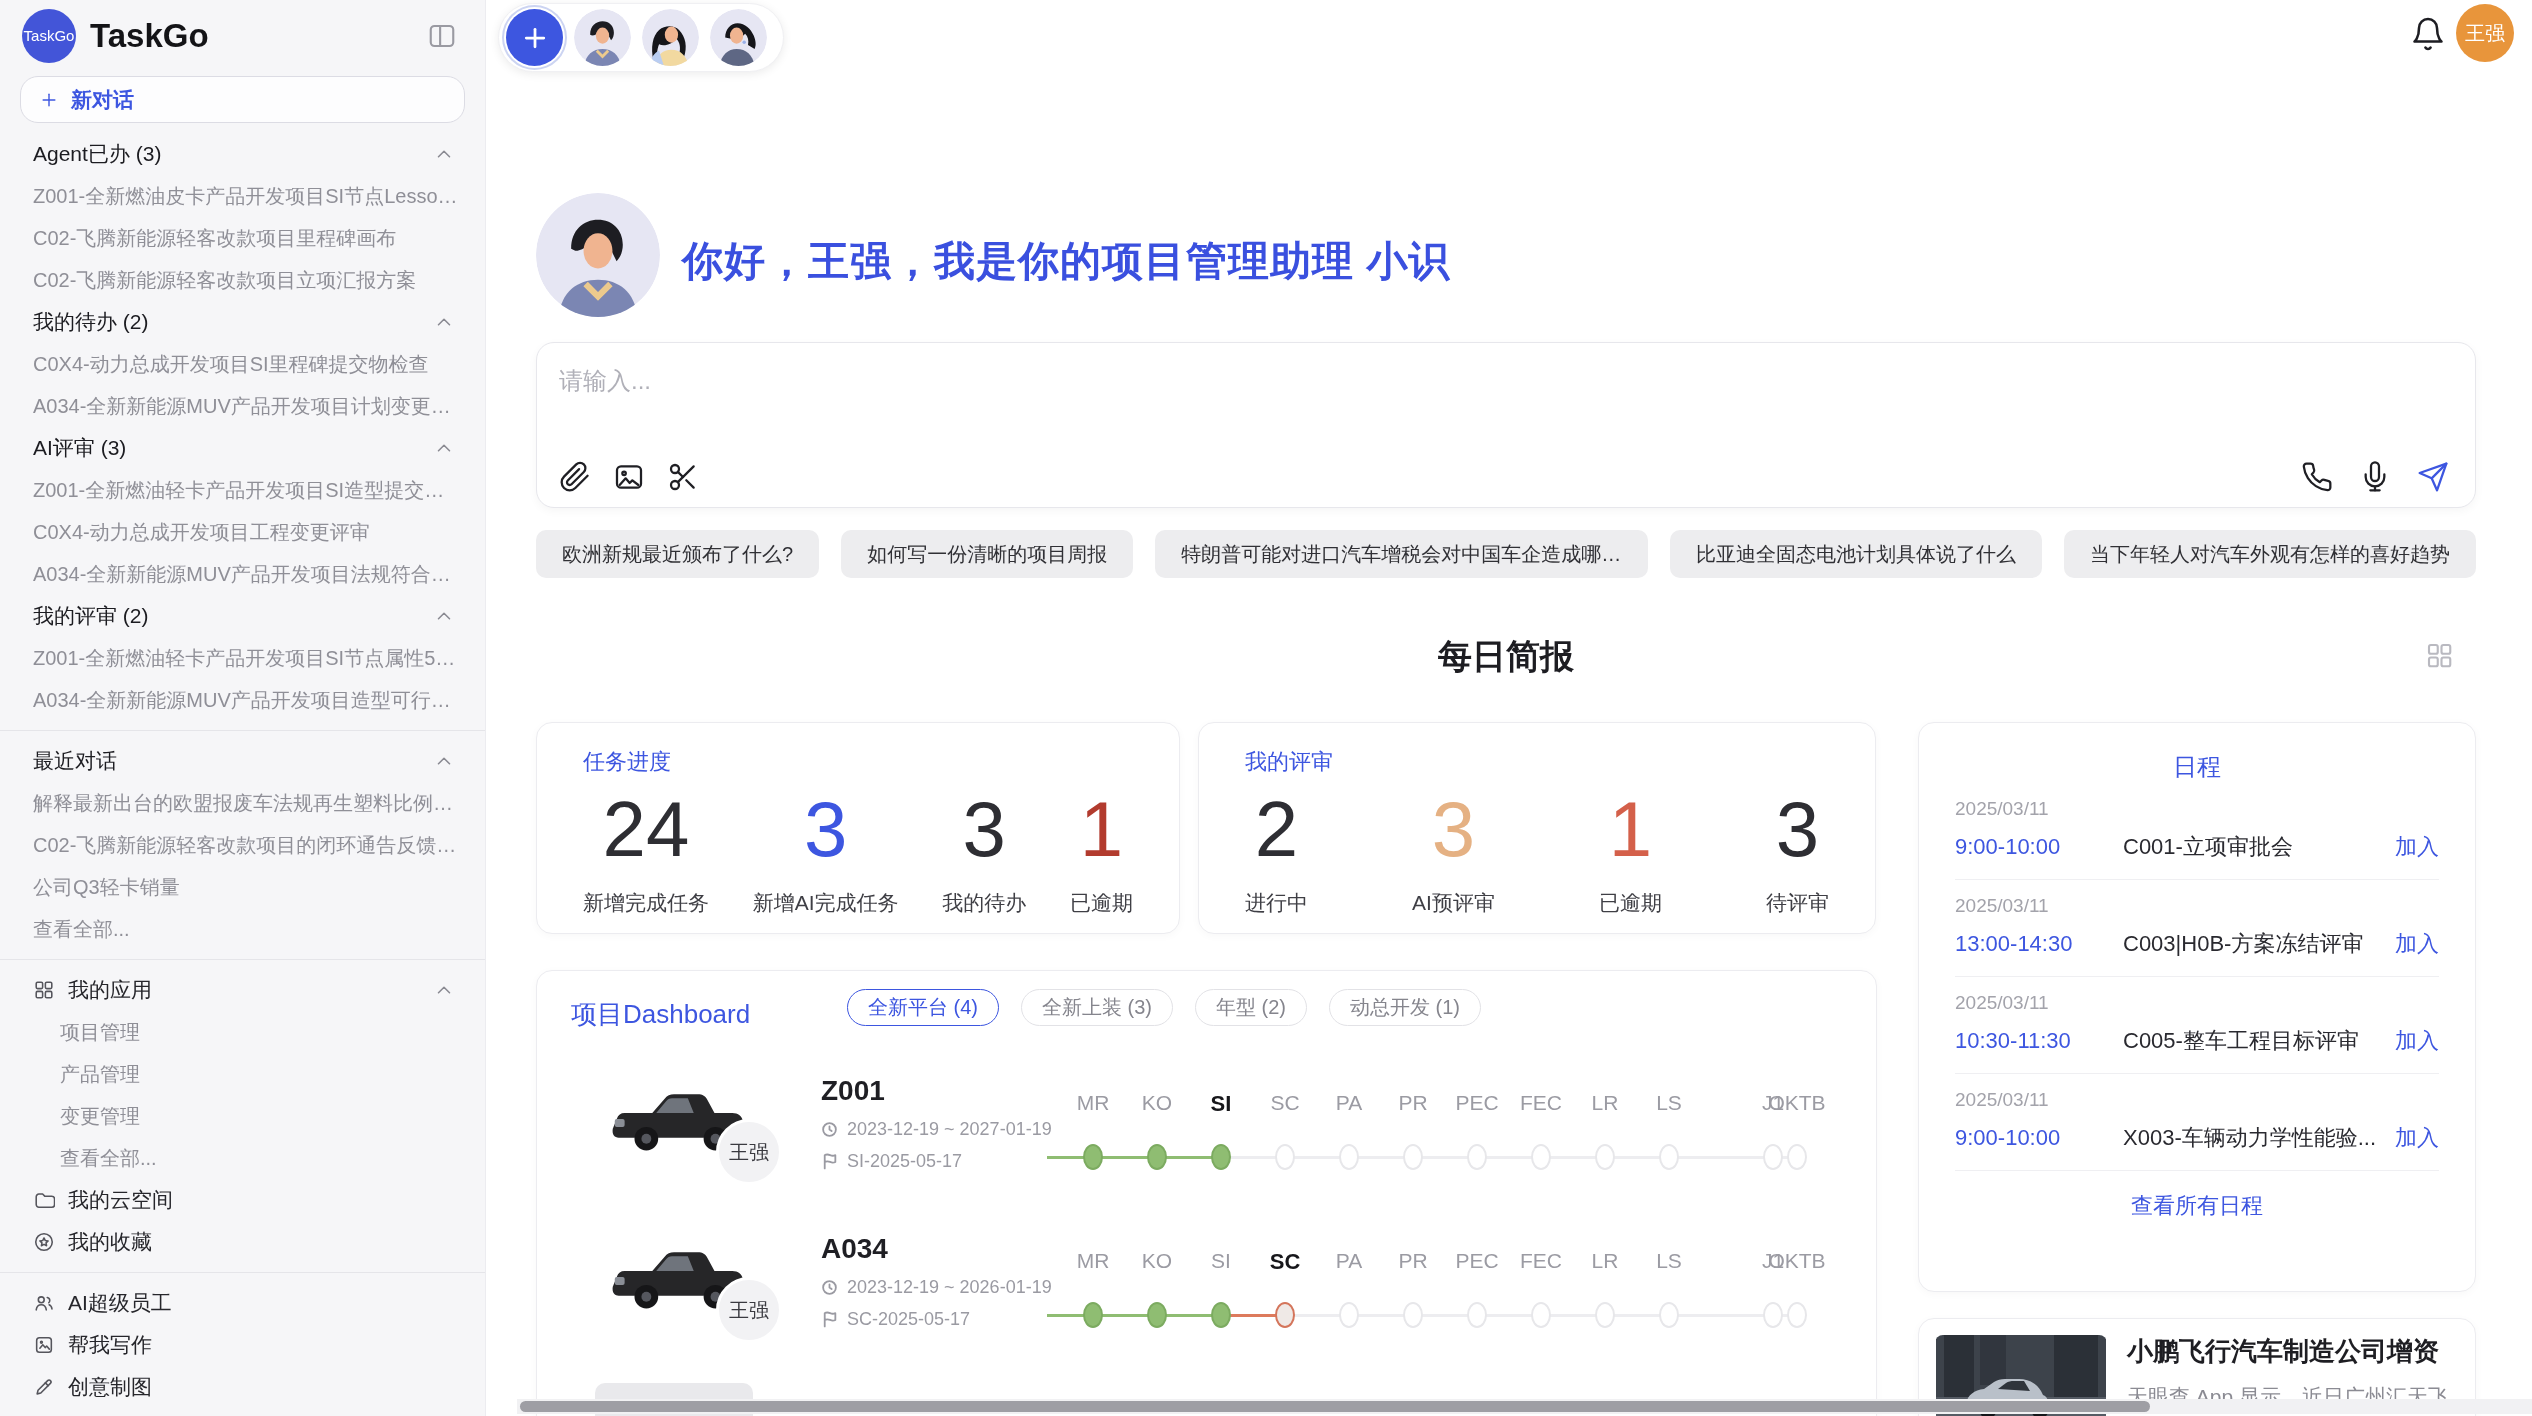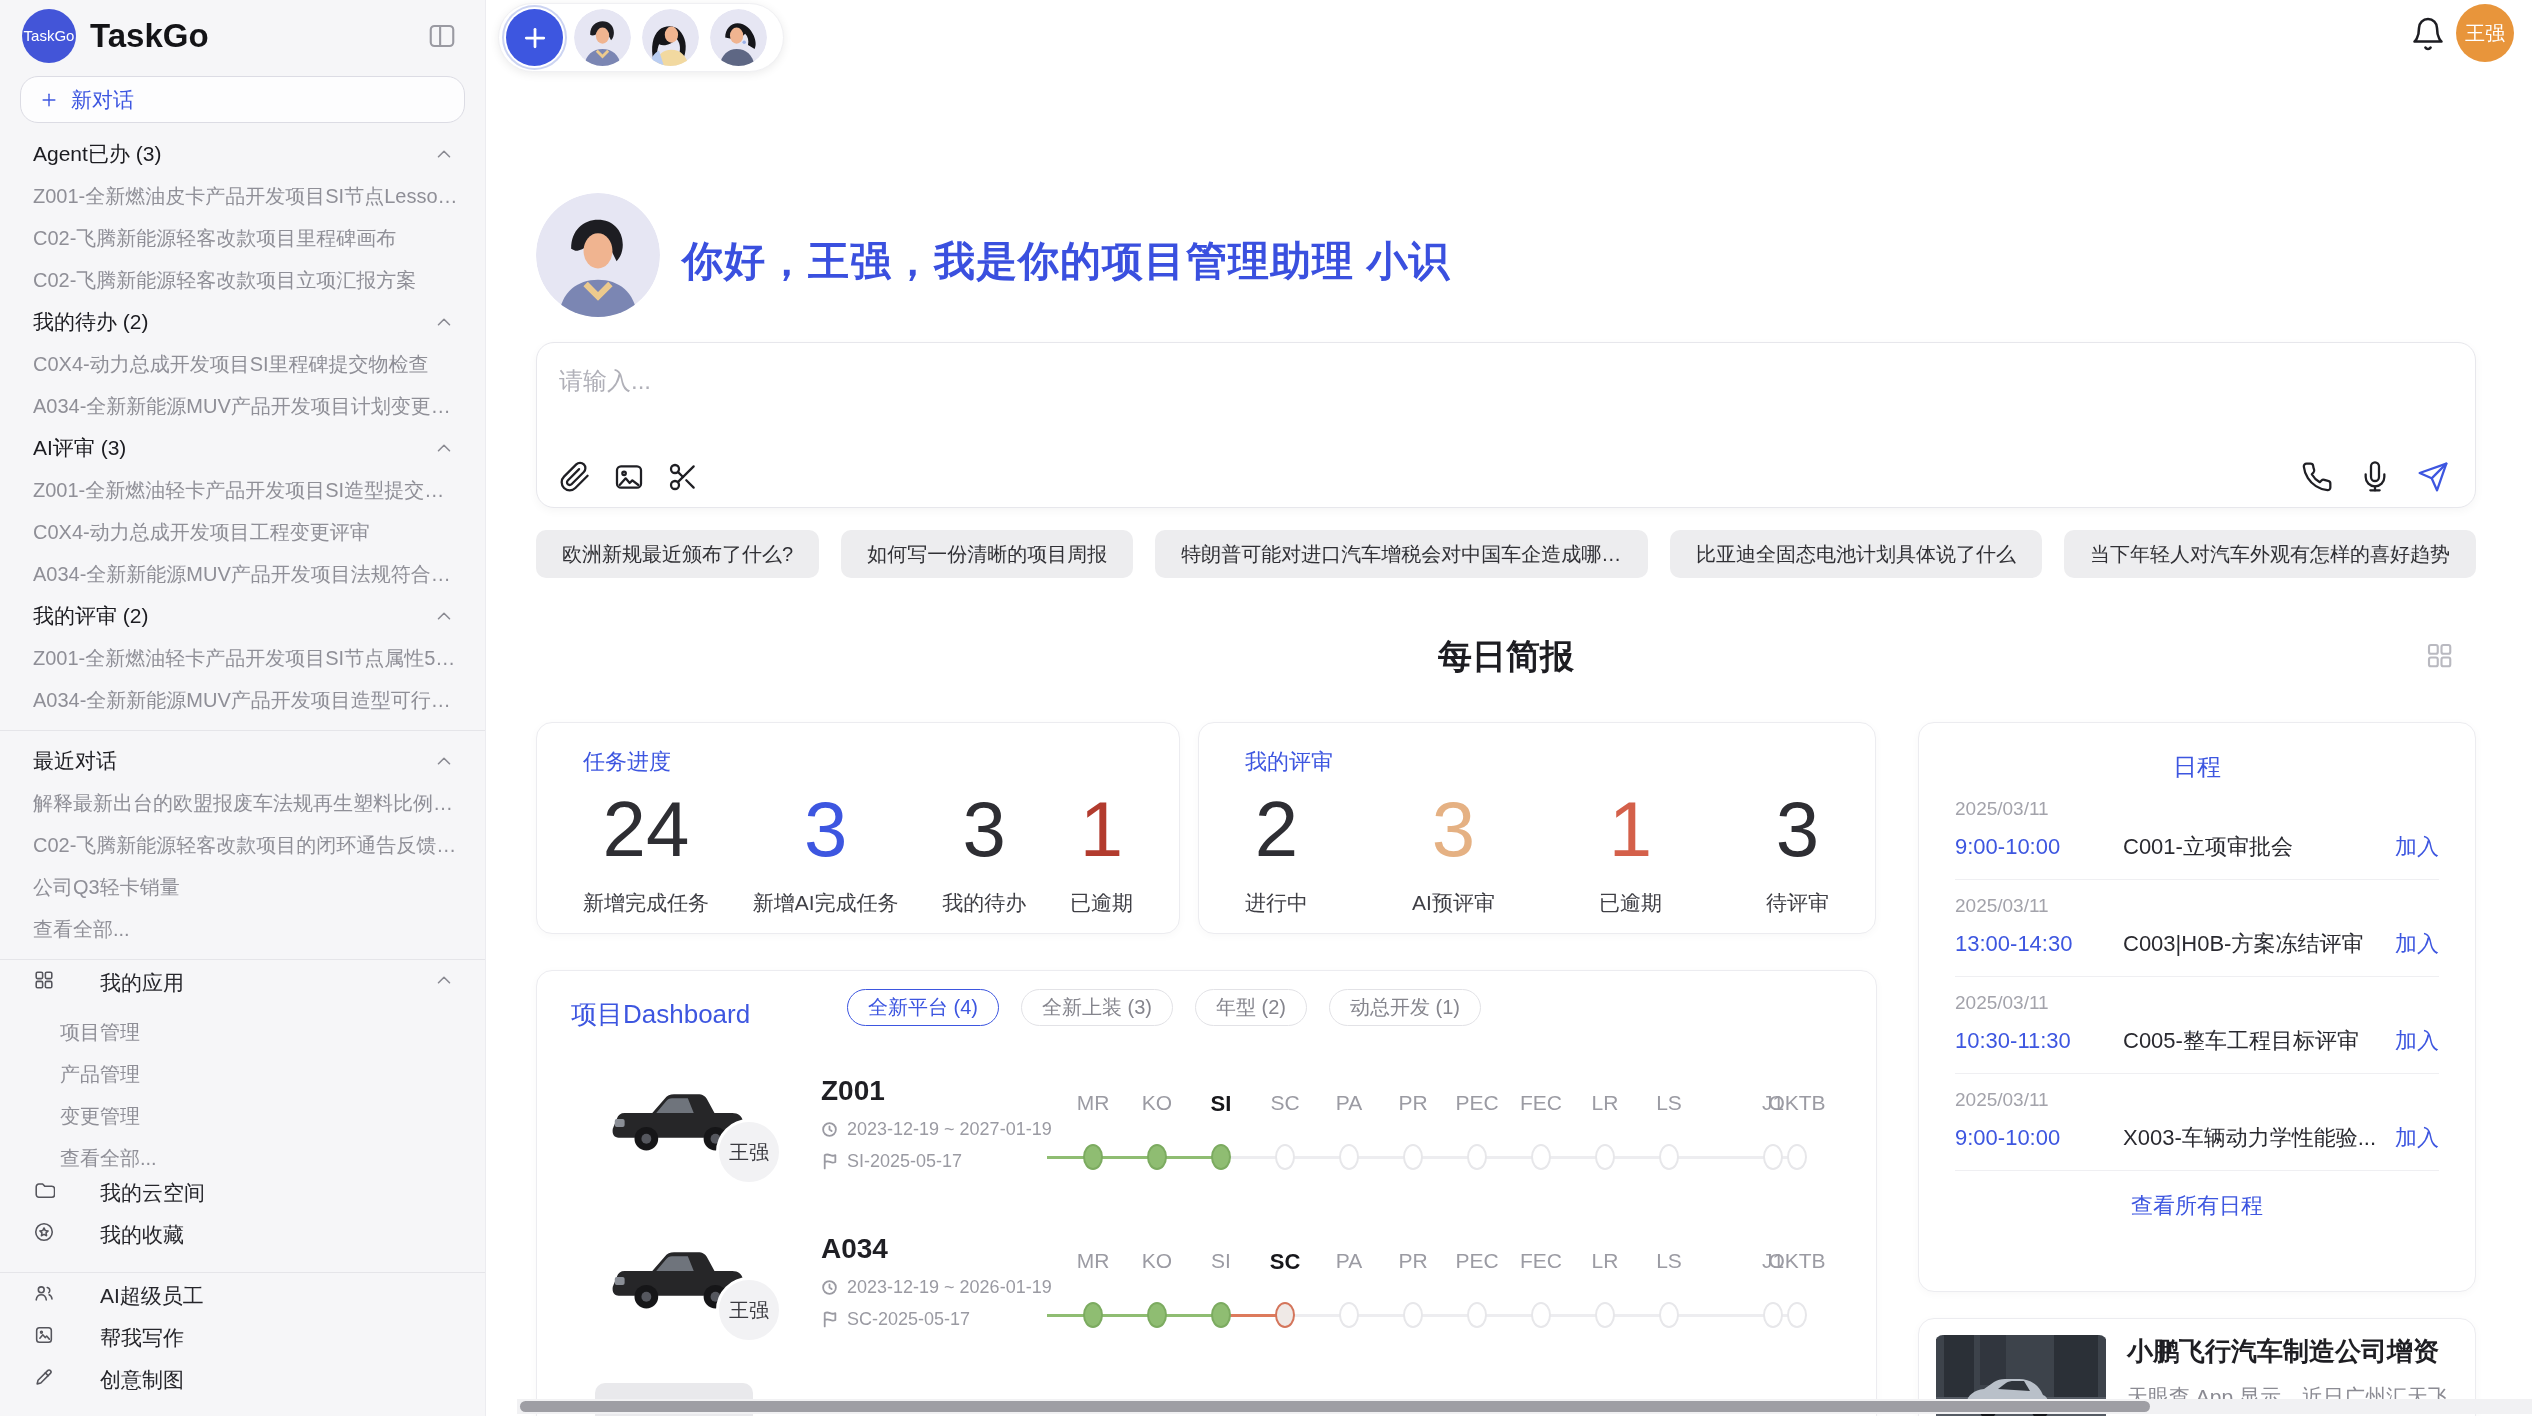--- a/index.html
+++ b/index.html
@@ -11,31 +11,31 @@
   #sidebar { position:absolute; left:0; top:0; width:486px; height:1416px;
     background:#f6f6f8; border-right:1px solid #ececf0; overflow:hidden; }
   .side-logo { display:flex; align-items:center; height:72px; padding:0 28px 0 22px; }
   .logo-circle { width:54px; height:54px; border-radius:50%; background:#4355d8; color:#fff;
     display:flex; flex-direction:row; align-items:center; justify-content:center;
     font-size:15px; line-height:16px; font-weight:500; }
   .logo-title { font-size:33px; font-weight:700; color:#141417; margin-left:14px; flex:1; }
   .panel-toggle { width:30px; height:30px; color:#9a9aa2; cursor:pointer; }
   .new-chat { margin:4px 20px 10px; height:47px; background:#fdfdfe; border:1px solid #dcdce4;
     border-radius:18px; display:flex; align-items:center; padding:0 18px; color:#3D56E0;
-    font-size:21px; cursor:pointer; }
+    font-size:21px; cursor:pointer;font-weight:bold; }
   .new-chat svg { width:20px; height:20px; margin-right:12px; }
   .side-header { height:42px; display:flex; align-items:center; padding:0 30px 0 33px;
     font-size:21px; color:#1c1c21; position:relative; }
   .side-header .chev { margin-left:auto; width:22px; height:22px; color:#8a8a92; }
   .side-item { height:42px; line-height:42px; padding:0 24px 0 33px; font-size:20px; color:#8f8f97;
     white-space:nowrap; overflow:hidden; text-overflow:ellipsis; cursor:pointer; }
   .side-sub { padding-left:60px; }
   .side-divider { border-top:1px solid #e5e5e9; margin:9px 0; }
-  .side-row { height:42px; display:flex; align-items:flex-start; padding:0 30px 0 33px;
-    font-size:21px; color:#26262b; cursor:pointer; position:relative;gap:32px; }
+  .side-row { height:42px; display:flex; align-items:center; padding:0 30px 0 33px;
+    font-size:21px; color:#26262b; cursor:pointer; position:relative; }
   .side-row .ric { width:22px; height:22px; margin-right:13px; color:#55555c; flex:none; }
   .side-row .chev { margin-left:auto; width:22px; height:22px; color:#8a8a92; }
 
   
   .top-pill { left:498px; top:3px; width:286px; height:69px; background:#fff; border:1px solid #f0f0f3;
     border-radius:36px; box-shadow:0 2px 10px rgba(0,0,0,.08); display:flex; align-items:center;
     padding:0 7px; gap:11px; }
   .plus-btn { width:57px; height:57px; border-radius:50%; background:#3D56E0; color:#fff;
     display:flex; align-items:center; justify-content:center; cursor:pointer;
     box-shadow:0 0 0 2px #fff, 0 0 0 4px #ccd4f2; }

